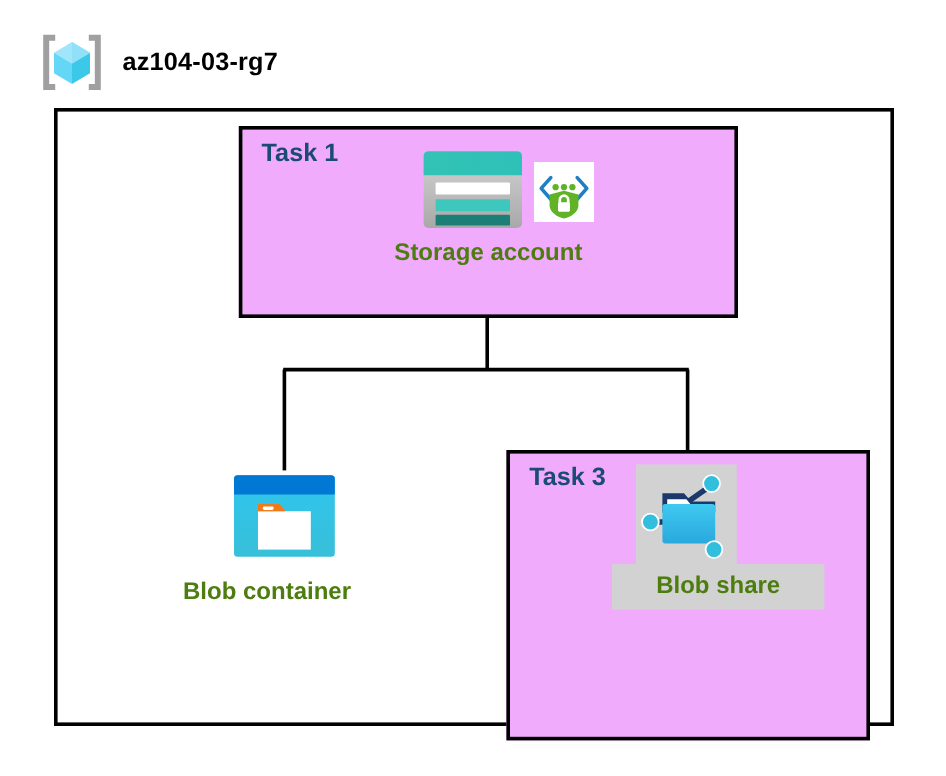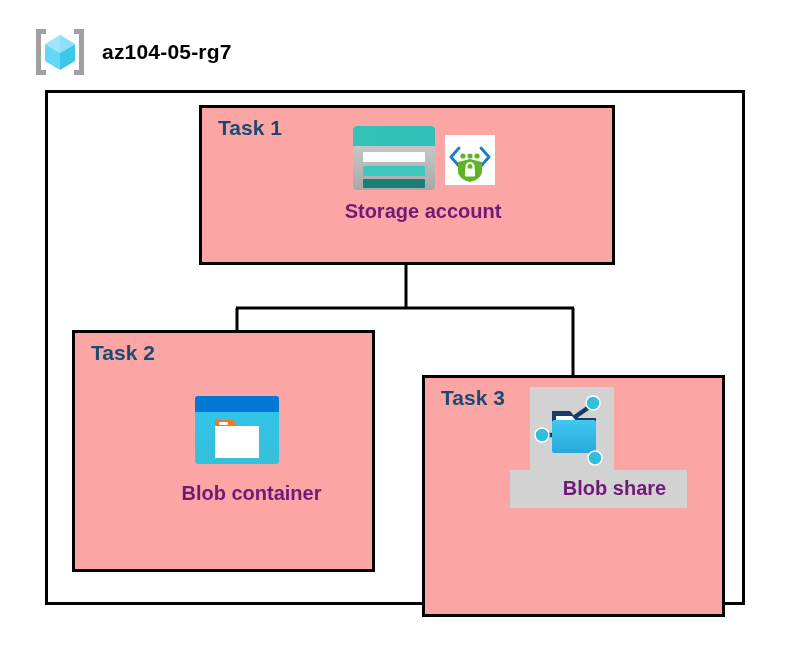--- a/index.html
+++ b/index.html
@@ -51,21 +51,21 @@
     height: 515px;
     border: 3px solid #000000;
     background: #ffffff;
     box-sizing: border-box;
   }
 
   
   .task-box {
     position: absolute;
     border: 3px solid #000000;
-    background: #fca5a5;
+    background: #f0abfc;
     box-sizing: border-box;
   }
   #task1-box { left: 199px; top: 105px; width: 416px; height: 160px; }
   #task2-box { left: 72px;  top: 330px; width: 303px; height: 242px; }
   #task3-box { left: 422px; top: 330px; width: 303px; height: 242px; margin-top: 45px; }
 
   .task-label {
     position: absolute;
     left: 16px;
     top: 8px;
@@ -73,27 +73,26 @@
     font-weight: bold;
     color: #1b4a72;
     white-space: nowrap;
   }
 
   
   .node-caption {
     position: absolute;
     font-size: 20px;
     font-weight: bold;
-    color: #701a75;
+    color: #4d7c0f;
     white-space: nowrap;
     text-align: center;
-    padding-left: 16px;
   }
   #storage-caption { left: 199px; top: 200px; width: 416px; }
-  #blob-caption    { left: 84px;  top: 482px; width: 303px; }
+  #blob-caption    { left: 71px;  top: 482px; width: 303px; }
 
   
   #fileshare-band {
     position: absolute;
     left: 510px;
     top: 470px;
     width: 177px;
     height: 38px;
     background: #d2d2d2;
   }
@@ -134,21 +133,21 @@
       <path d="M42 3 L52 3 L52 49 L42 49 L42 44 L47 44 L47 8 L42 8 Z" fill="#a0a0a0"></path>
 
       <path d="M28 9 L43 18 L28 27 L13 18 Z" fill="#9fe6fb"></path>
 
       <path d="M13 18 L28 27 L28 44 L13 35 Z" fill="#63d7f5"></path>
 
       <path d="M43 18 L43 35 L28 44 L28 27 Z" fill="#3cc8e8"></path>
 
       <path d="M28 9 L43 18 L28 27 Z" fill="#8fe0f8"></path>
     </svg>
-    <div id="rg-title">az104-05-rg7</div>
+    <div id="rg-title">az104-03-rg7</div>
   </div>
 
   <div id="rg-box"></div>
 
   <svg id="connectors">
 
     <line x1="406" y1="226" x2="406" y2="308" stroke="#000000" stroke-width="3"></line>
 
     <line x1="236" y1="308" x2="574" y2="308" stroke="#000000" stroke-width="3"></line>
 
@@ -197,23 +196,20 @@
 
     <path d="M25 24 L37 27 L37 36 C37 42 31 45.5 25 47 C19 45.5 13 42 13 36 L13 27 Z" fill="#5fb325"></path>
 
     <path d="M21.5 34 L21.5 31.5 A3.5 3.5 0 0 1 28.5 31.5 L28.5 34" fill="none" stroke="#ffffff" stroke-width="2.2"></path>
 
     <rect x="20" y="33.5" width="10" height="8" rx="1.2" fill="#ffffff"></rect>
   </svg>
 
   <div id="storage-caption" class="node-caption">Storage account</div>
 
-  <div id="task2-box" class="task-box">
-    <div class="task-label">Task 2</div>
-  </div>
 
   <svg id="blob-icon" class="icon-abs" viewBox="0 0 88 72">
     <defs>
       <linearGradient id="blobBody" x1="0" y1="0" x2="0" y2="1">
         <stop offset="0" stop-color="#2fc5ef"></stop>
         <stop offset="1" stop-color="#37c0d8"></stop>
       </linearGradient>
     </defs>
 
     <rect x="2" y="2" width="84" height="68" rx="3" fill="url(#blobBody)"></rect>

